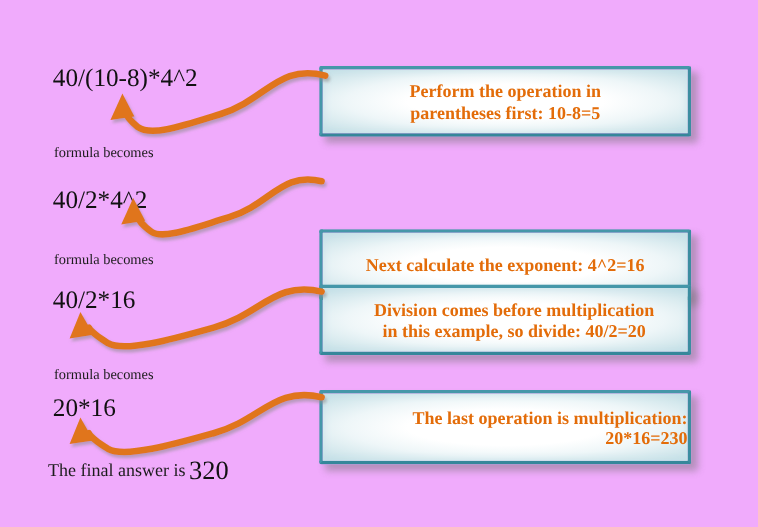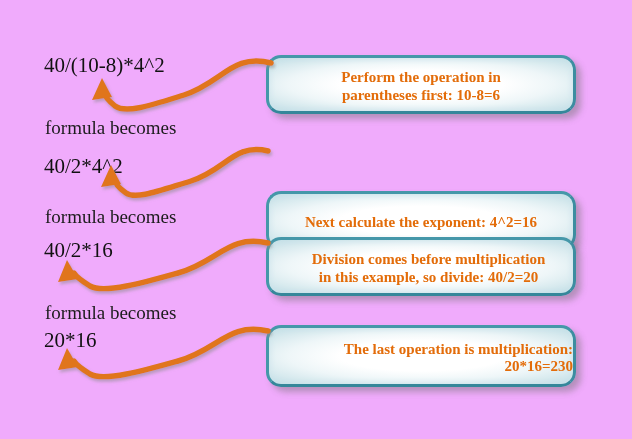--- a/index.html
+++ b/index.html
@@ -7,33 +7,33 @@
     position:relative;width:632px;height:439px;background:#f0abfc;overflow:hidden;
     font-family:Liberation Serif, serif;
   }
   
   .formula{
     position:absolute;left:44px;color:#111111;
     font-size:21px;line-height:24px;white-space:nowrap;
   }
   .transition{
     position:absolute;left:45px;color:#1c1c1c;
-    font-size:19px;line-height:17px;white-space:nowrap;
+    font-size:12px;line-height:17px;white-space:nowrap;
   }
   .final-line{
     position:absolute;left:40px;top:379px;color:#1c1c1c;
     font-size:15px;white-space:nowrap;
   }
   .final-line .final-value{font-size:22px;color:#111111;vertical-align:-2px;padding-left:3px;}
   
   .note-box{
     position:absolute;left:266px;width:310px;box-sizing:border-box;
     border:3px solid #4597A9;
     border-bottom-color:#35879A;border-right-color:#3C8DA0;
-    border-radius:15px;
+    border-radius:2px;
     background:radial-gradient(ellipse at 50% 50%, #ffffff 38%, #eef6f8 62%, #d2e7ec 86%, #bedde5 100%);
     box-shadow:5px 5px 6px rgba(110,110,110,0.45), inset 0 0 7px #c9e2e9;
     display:flex;flex-direction:column;align-items:center;justify-content:center;
     padding-top:4px;
     color:#E36C09;font-weight:bold;font-size:15px;line-height:17.5px;text-align:center;
   }
   .note-box .note-line{display:block;white-space:nowrap;}
   .box1{top:55px;height:59px;}
   .box2{top:143px;height:59px;margin-top:48px;}
   .box3{top:237px;height:59px;padding-left:15px;}
@@ -47,24 +47,27 @@
 
 <div class="canvas">
 
   <div class="formula" style="top:53px">40/(10-8)*4^2</div>
   <div class="transition" style="top:119px">formula becomes</div>
   <div class="formula" style="top:154px">40/2*4^2</div>
   <div class="transition" style="top:208px">formula becomes</div>
   <div class="formula" style="top:238px">40/2*16</div>
   <div class="transition" style="top:304px">formula becomes</div>
   <div class="formula" style="top:328px">20*16</div>
+  <div class="final-line">
+    <span>The final answer is</span><span class="final-value">320</span>
+  </div>
 
   <div class="note-box box1">
     <span class="note-line">Perform the operation in</span>
-    <span class="note-line">parentheses first: 10-8=6</span>
+    <span class="note-line">parentheses first: 10-8=5</span>
   </div>
   <div class="note-box box2">
     <span class="note-line">Next calculate the exponent: 4^2=16</span>
     <span class="note-line"></span>
   </div>
   <div class="note-box box3">
     <span class="note-line">Division comes before multiplication</span>
     <span class="note-line">in this example, so divide: 40/2=20</span>
   </div>
   <div class="note-box box4">

